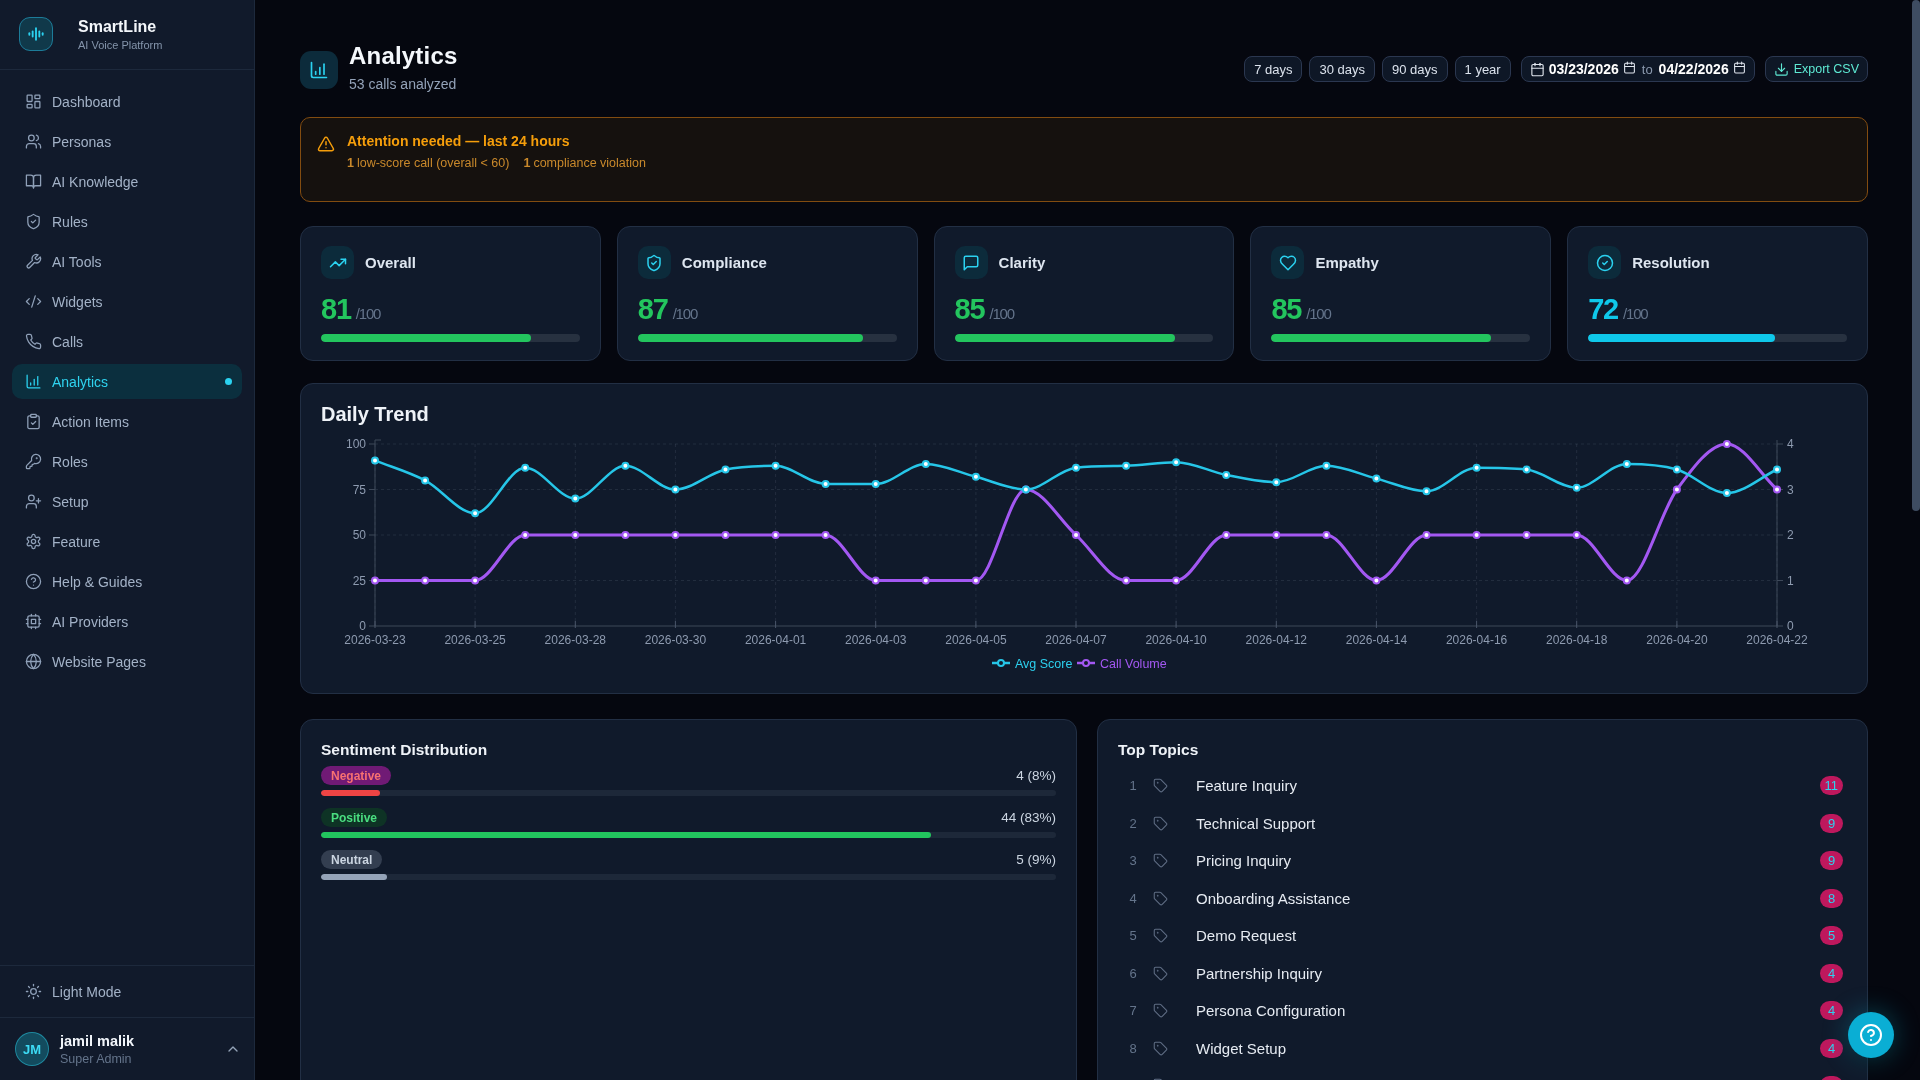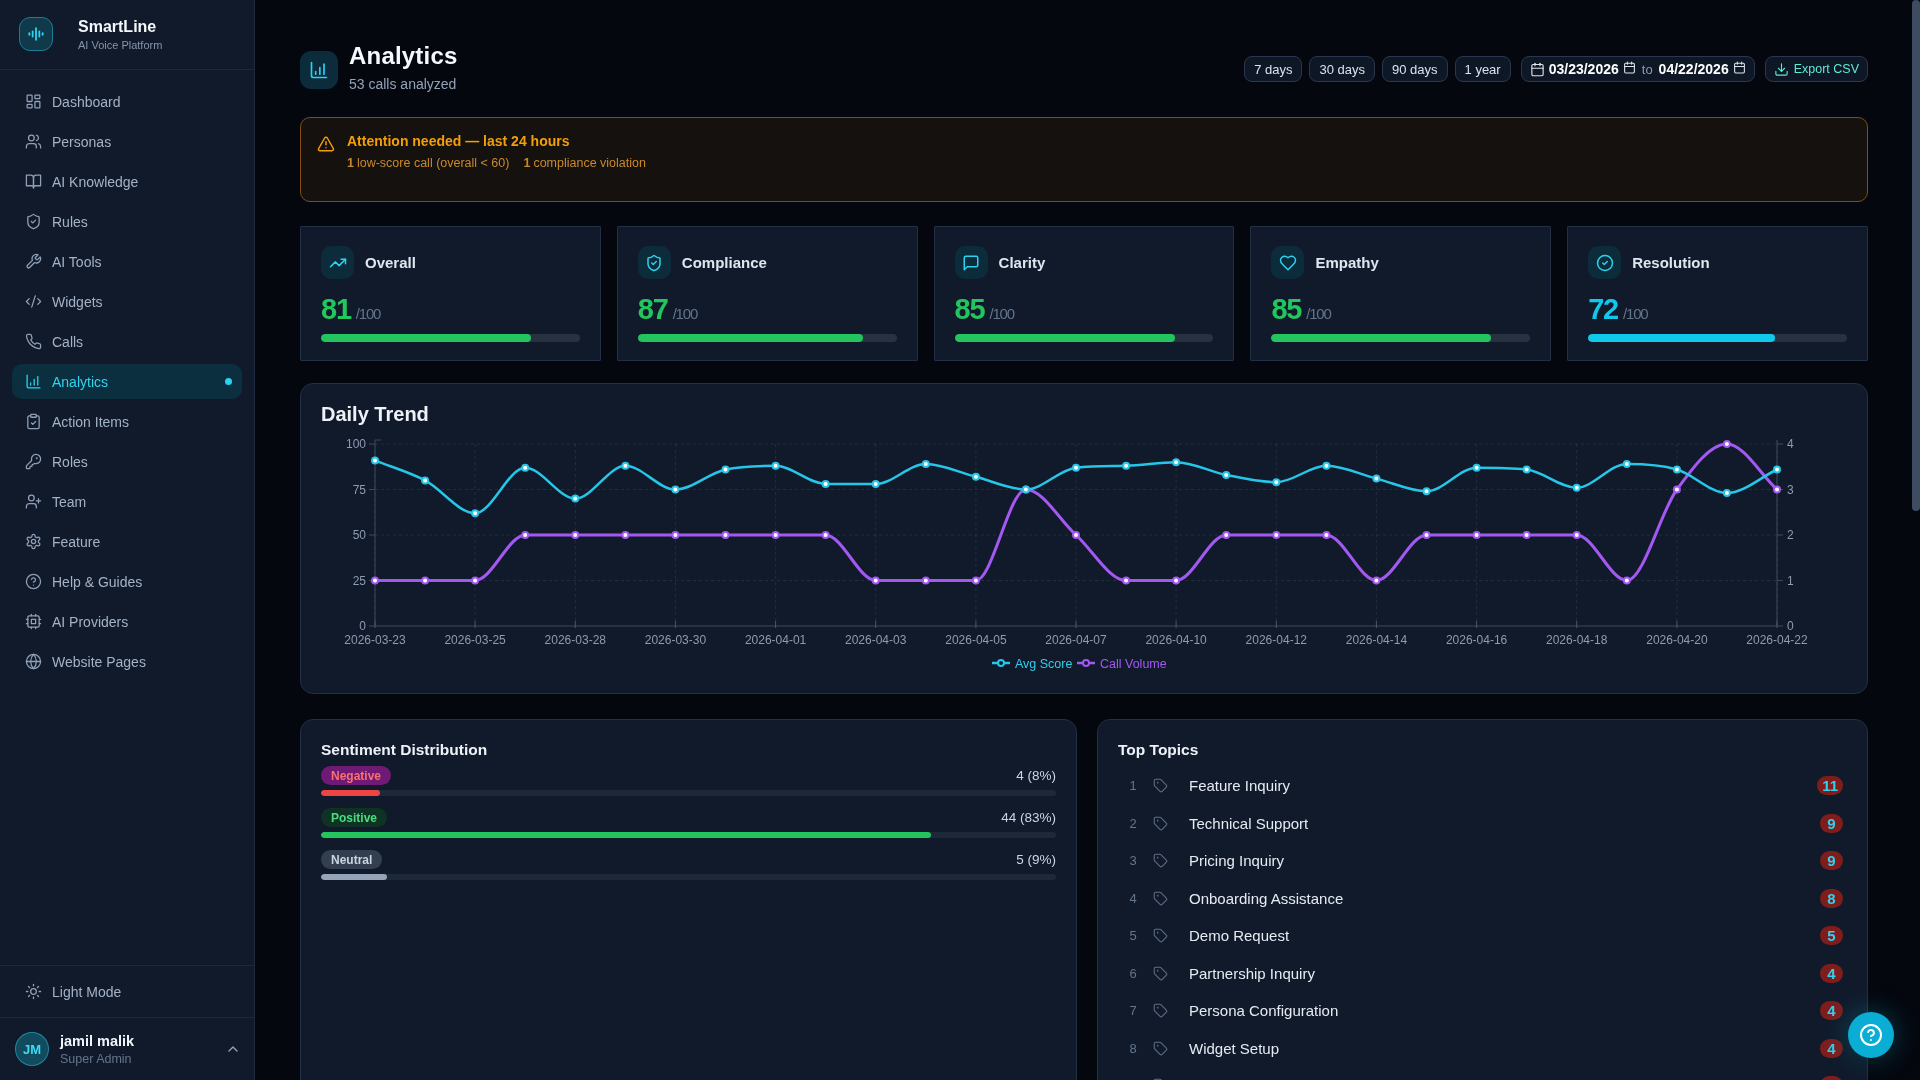--- a/index.html
+++ b/index.html
@@ -33,21 +33,21 @@
 .datebox .to{font-size:13px;color:#8b99ae;margin:0 2px}
 .dpick{color:#dfe5ee}
 .export{margin-left:3px;gap:5px;display:flex;align-items:center;height:26px;padding:0 8px;background:#0e1726;border:1px solid #2b3750;border-radius:8px;font-size:12.5px;font-weight:500;color:#5eead4}
 .alert{margin-top:17px;height:85px;border:1px solid #824c10;background:rgba(245,158,11,0.07);border-radius:10px;padding:15px 20px 0 16px;display:flex;gap:12px}
 .alert svg{color:#f59e0b;margin-top:2px;flex:none}
 .alert-title{font-size:14px;font-weight:bold;color:#f59e0b}
 .alert-sub{margin-top:7px;font-size:12.5px;color:#c9892b}
 .alert-sub b{font-weight:bold;margin-right:3px}
 .alert-sub .sep{display:inline-block;width:14px}
 .metrics{margin-top:24px;display:grid;grid-template-columns:repeat(5,1fr);gap:16px;height:135px}
-.mcard{background:#101a2b;border:1px solid #222f44;border-radius:1px;padding:19px 20px 0 20px;position:relative}
+.mcard{background:#101a2b;border:1px solid #222f44;border-radius:13px;padding:19px 20px 0 20px;position:relative}
 .mhead{display:flex;align-items:center;gap:11px}
 .mic{width:33px;height:33px;border-radius:10px;background:#0c2b3b;color:#2bd2f0;display:flex;align-items:center;justify-content:center}
 .mlabel{font-size:15px;font-weight:bold;color:#dee6f0}
 .mnum{position:absolute;left:20px;top:66px;font-size:29px;font-weight:bold;color:#23c55e;letter-spacing:-1.2px}
 .mnum span{font-size:15px;font-weight:normal;color:#64748b;margin-left:5px}
 .mnum.cyan{color:#0fc8ea}
 .mbar{position:absolute;left:20px;right:20px;top:107px;height:8px;border-radius:4px;background:#273140;overflow:hidden}
 .mbar i{display:block;height:8px;border-radius:4px;background:#23c55e}
 .mbar i.cyan{background:#0fc8ea}
 .trend{margin-top:22px;height:311px;background:#101a2b;border:1px solid #222f44;border-radius:13px;position:relative}
@@ -62,22 +62,22 @@
 .pill.neg{background:#701a75;color:#f87171}
 .pill.pos{background:#0e3325;color:#4ade80}
 .pill.neu{background:#333e50;color:#cbd5e1}
 .sval{font-size:13.5px;color:#cbd5e1}
 .sbar{margin-top:5px;height:6px;border-radius:3px;background:#1d2839;overflow:hidden}
 .sbar i{display:block;height:6px;border-radius:3px}
 .topic{display:flex;align-items:center;height:37.5px;padding:0 4px 0 8px}
 .topic:first-of-type{margin-top:8px}
 .tnum{width:14px;text-align:center;font-size:13px;color:#64748b;flex:none}
 .topic svg{margin-left:13px;color:#5f6d84;flex:none}
-.tname{margin-left:21px;font-size:15px;color:#e6ebf2}
-.tbadge{margin-left:auto;min-width:23px;height:19px;border-radius:10px;background:#7f1d1d;color:#2ed2ef;font-size:15px;font-weight:bold;display:flex;align-items:center;justify-content:center;padding:0 5px}
+.tname{margin-left:28px;font-size:15px;color:#e6ebf2}
+.tbadge{margin-left:auto;min-width:23px;height:19px;border-radius:10px;background:#be185d;color:#2ed2ef;font-size:13px;font-weight:normal;display:flex;align-items:center;justify-content:center;padding:0 5px}
 .scrollbar{position:fixed;right:0;top:0;width:8px;height:511px;background:#3e4c61;border-radius:4px;z-index:50}
 .fab{position:fixed;right:26px;bottom:22px;width:46px;height:46px;border-radius:50%;background:#0aaed4;color:#fff;display:flex;align-items:center;justify-content:center;box-shadow:0 0 26px rgba(14,183,220,.35),0 6px 16px rgba(0,0,0,.4);z-index:40}
 </style></head><body>
 <aside class="sidebar">
     <div class="logo">
       <div class="logo-ic">
         <svg class="" width="20" height="20" viewBox="0 0 24 24" fill="none" stroke="currentColor" stroke-width="2.2" stroke-linecap="round" stroke-linejoin="round">
           <path d="M12 5v14"></path>
           <path d="M8 9v6"></path>
           <path d="M16 9v6"></path>
@@ -168,21 +168,21 @@
         </svg>
         <span>Roles</span>
       </div>
       <div class="nav-item">
         <svg class="" width="17" height="17" viewBox="0 0 24 24" fill="none" stroke="currentColor" stroke-width="1.8" stroke-linecap="round" stroke-linejoin="round">
           <path d="M16 21v-2a4 4 0 0 0-4-4H6a4 4 0 0 0-4 4v2"></path>
           <circle cx="9" cy="7" r="4"></circle>
           <line x1="19" x2="19" y1="8" y2="14"></line>
           <line x1="22" x2="16" y1="11" y2="11"></line>
         </svg>
-        <span>Team</span>
+        <span>Setup</span>
       </div>
       <div class="nav-item">
         <svg class="" width="17" height="17" viewBox="0 0 24 24" fill="none" stroke="currentColor" stroke-width="1.8" stroke-linecap="round" stroke-linejoin="round">
           <path d="M12.22 2h-.44a2 2 0 0 0-2 2v.18a2 2 0 0 1-1 1.73l-.43.25a2 2 0 0 1-2 0l-.15-.08a2 2 0 0 0-2.73.73l-.22.38a2 2 0 0 0 .73 2.73l.15.1a2 2 0 0 1 1 1.72v.51a2 2 0 0 1-1 1.74l-.15.09a2 2 0 0 0-.73 2.73l.22.38a2 2 0 0 0 2.73.73l.15-.08a2 2 0 0 1 2 0l.43.25a2 2 0 0 1 1 1.73V20a2 2 0 0 0 2 2h.44a2 2 0 0 0 2-2v-.18a2 2 0 0 1 1-1.73l.43-.25a2 2 0 0 1 2 0l.15.08a2 2 0 0 0 2.73-.73l.22-.39a2 2 0 0 0-.73-2.73l-.15-.08a2 2 0 0 1-1-1.74v-.5a2 2 0 0 1 1-1.74l.15-.09a2 2 0 0 0 .73-2.73l-.22-.38a2 2 0 0 0-2.73-.73l-.15.08a2 2 0 0 1-2 0l-.43-.25a2 2 0 0 1-1-1.73V4a2 2 0 0 0-2-2z"></path>
           <circle cx="12" cy="12" r="3"></circle>
         </svg>
         <span>Feature</span>
       </div>
       <div class="nav-item">
         <svg class="" width="17" height="17" viewBox="0 0 24 24" fill="none" stroke="currentColor" stroke-width="1.8" stroke-linecap="round" stroke-linejoin="round">

